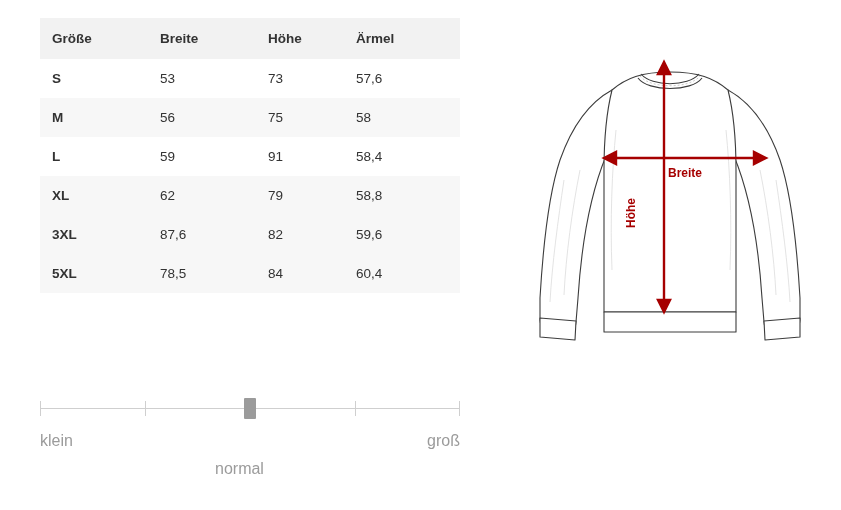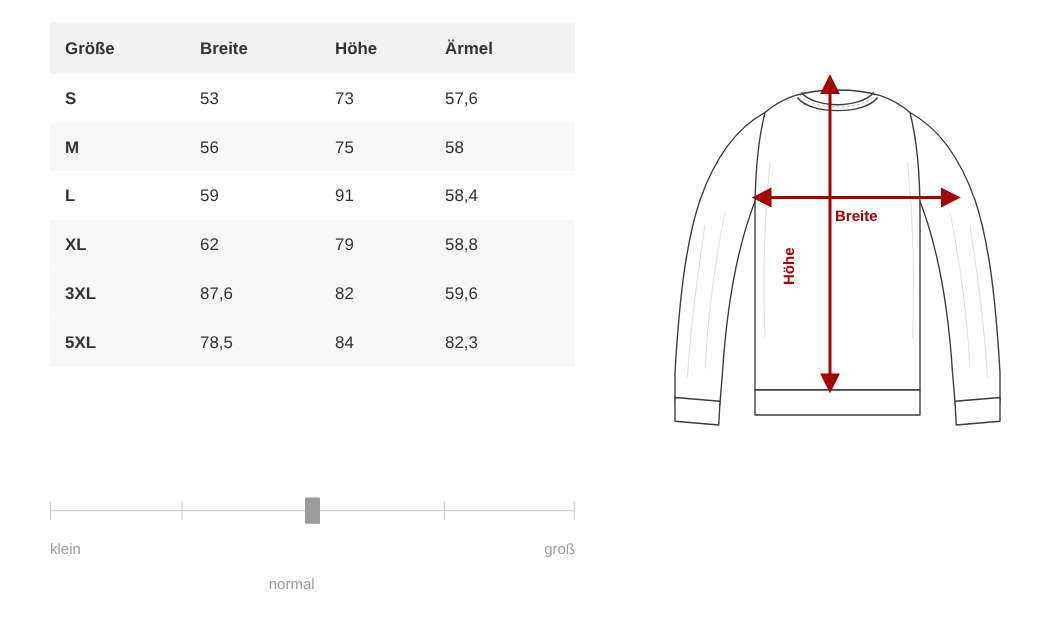--- a/index.html
+++ b/index.html
@@ -109,21 +109,21 @@
     border-radius: 1px;
   }
   .slider-labels {
     position: relative;
     width: 420px;
     height: 20px;
     margin-top: 12px;
   }
   .slider-labels span {
     position: absolute;
-    font-size: 12px;
+    font-size: 16px;
     color: #9b9b9b;
   }
   .lbl-klein { left: 0px; }
   .lbl-normal { left: 175px; margin-top: 28px; }
   .lbl-gross { right: 0px; }
 
   
   .diagram {
     position: absolute;
     left: 520px;
@@ -200,21 +200,21 @@
         <tr class="even">
           <td class="sizecol">3XL</td>
           <td>87,6</td>
           <td>82</td>
           <td>59,6</td>
         </tr>
         <tr class="even">
           <td class="sizecol">5XL</td>
           <td>78,5</td>
           <td>84</td>
-          <td>82,3</td>
+          <td>60,4</td>
         </tr>
       </tbody>
     </table>
   </div>
 
   <div class="fit-block">
     <div class="slider-row">
       <div class="slider-line"></div>
       <div class="tick t0"></div>
       <div class="tick t1"></div>

